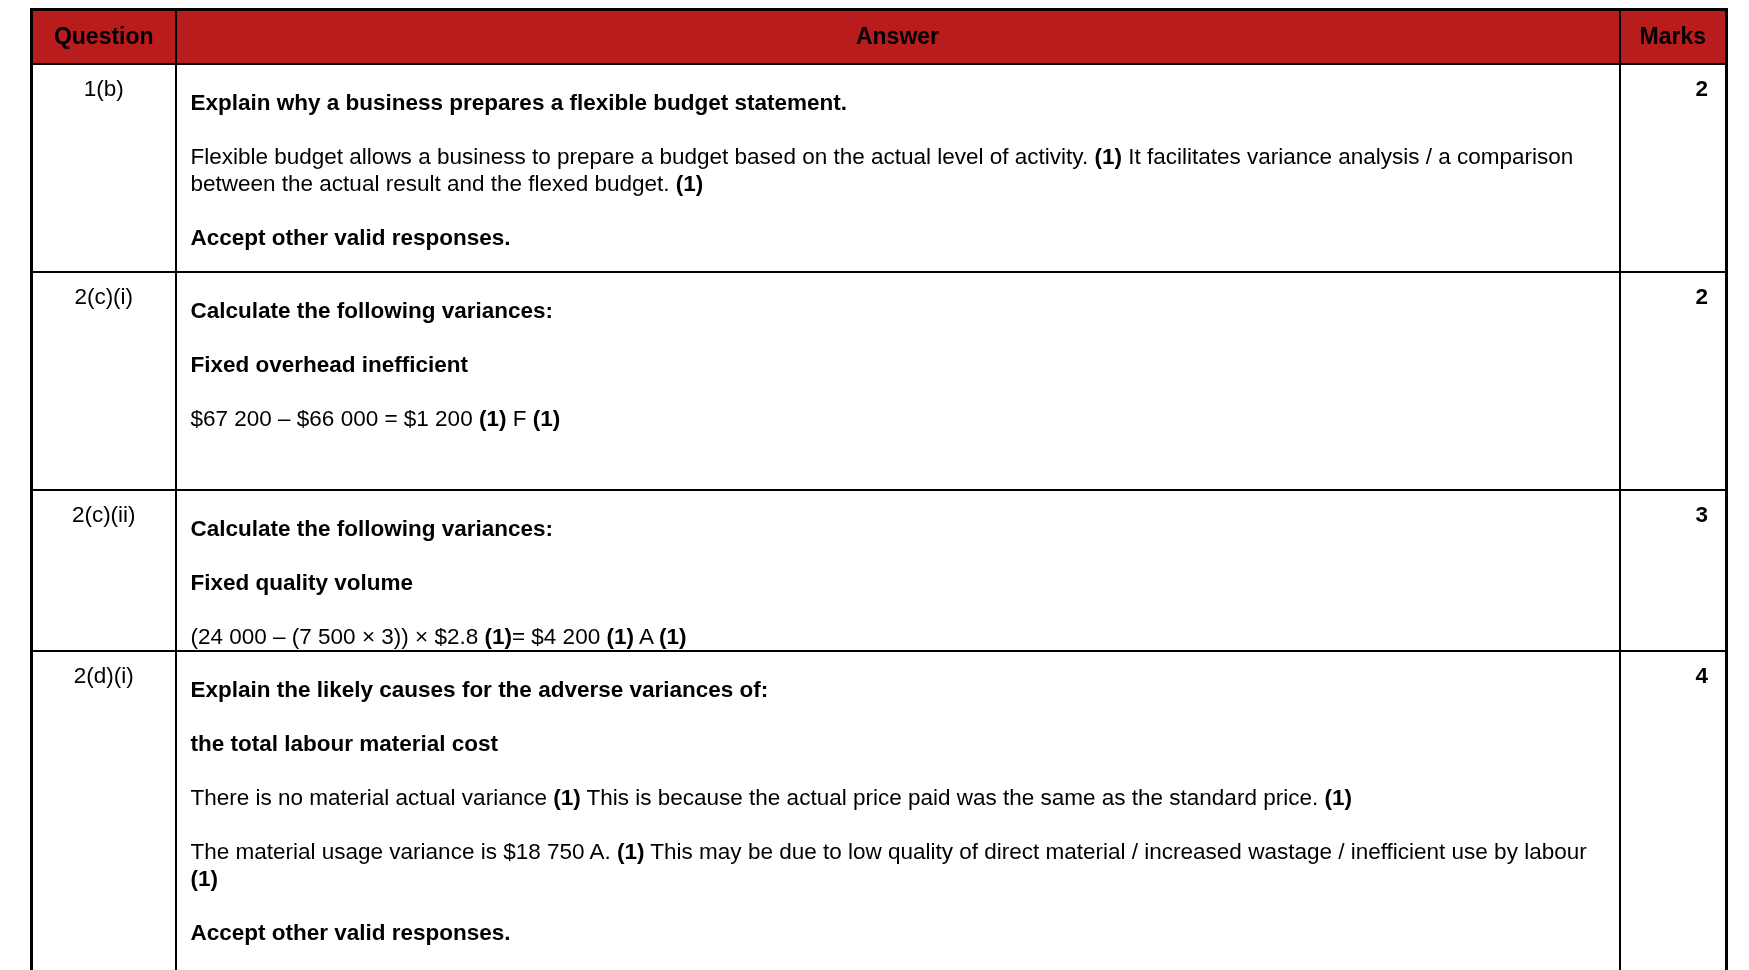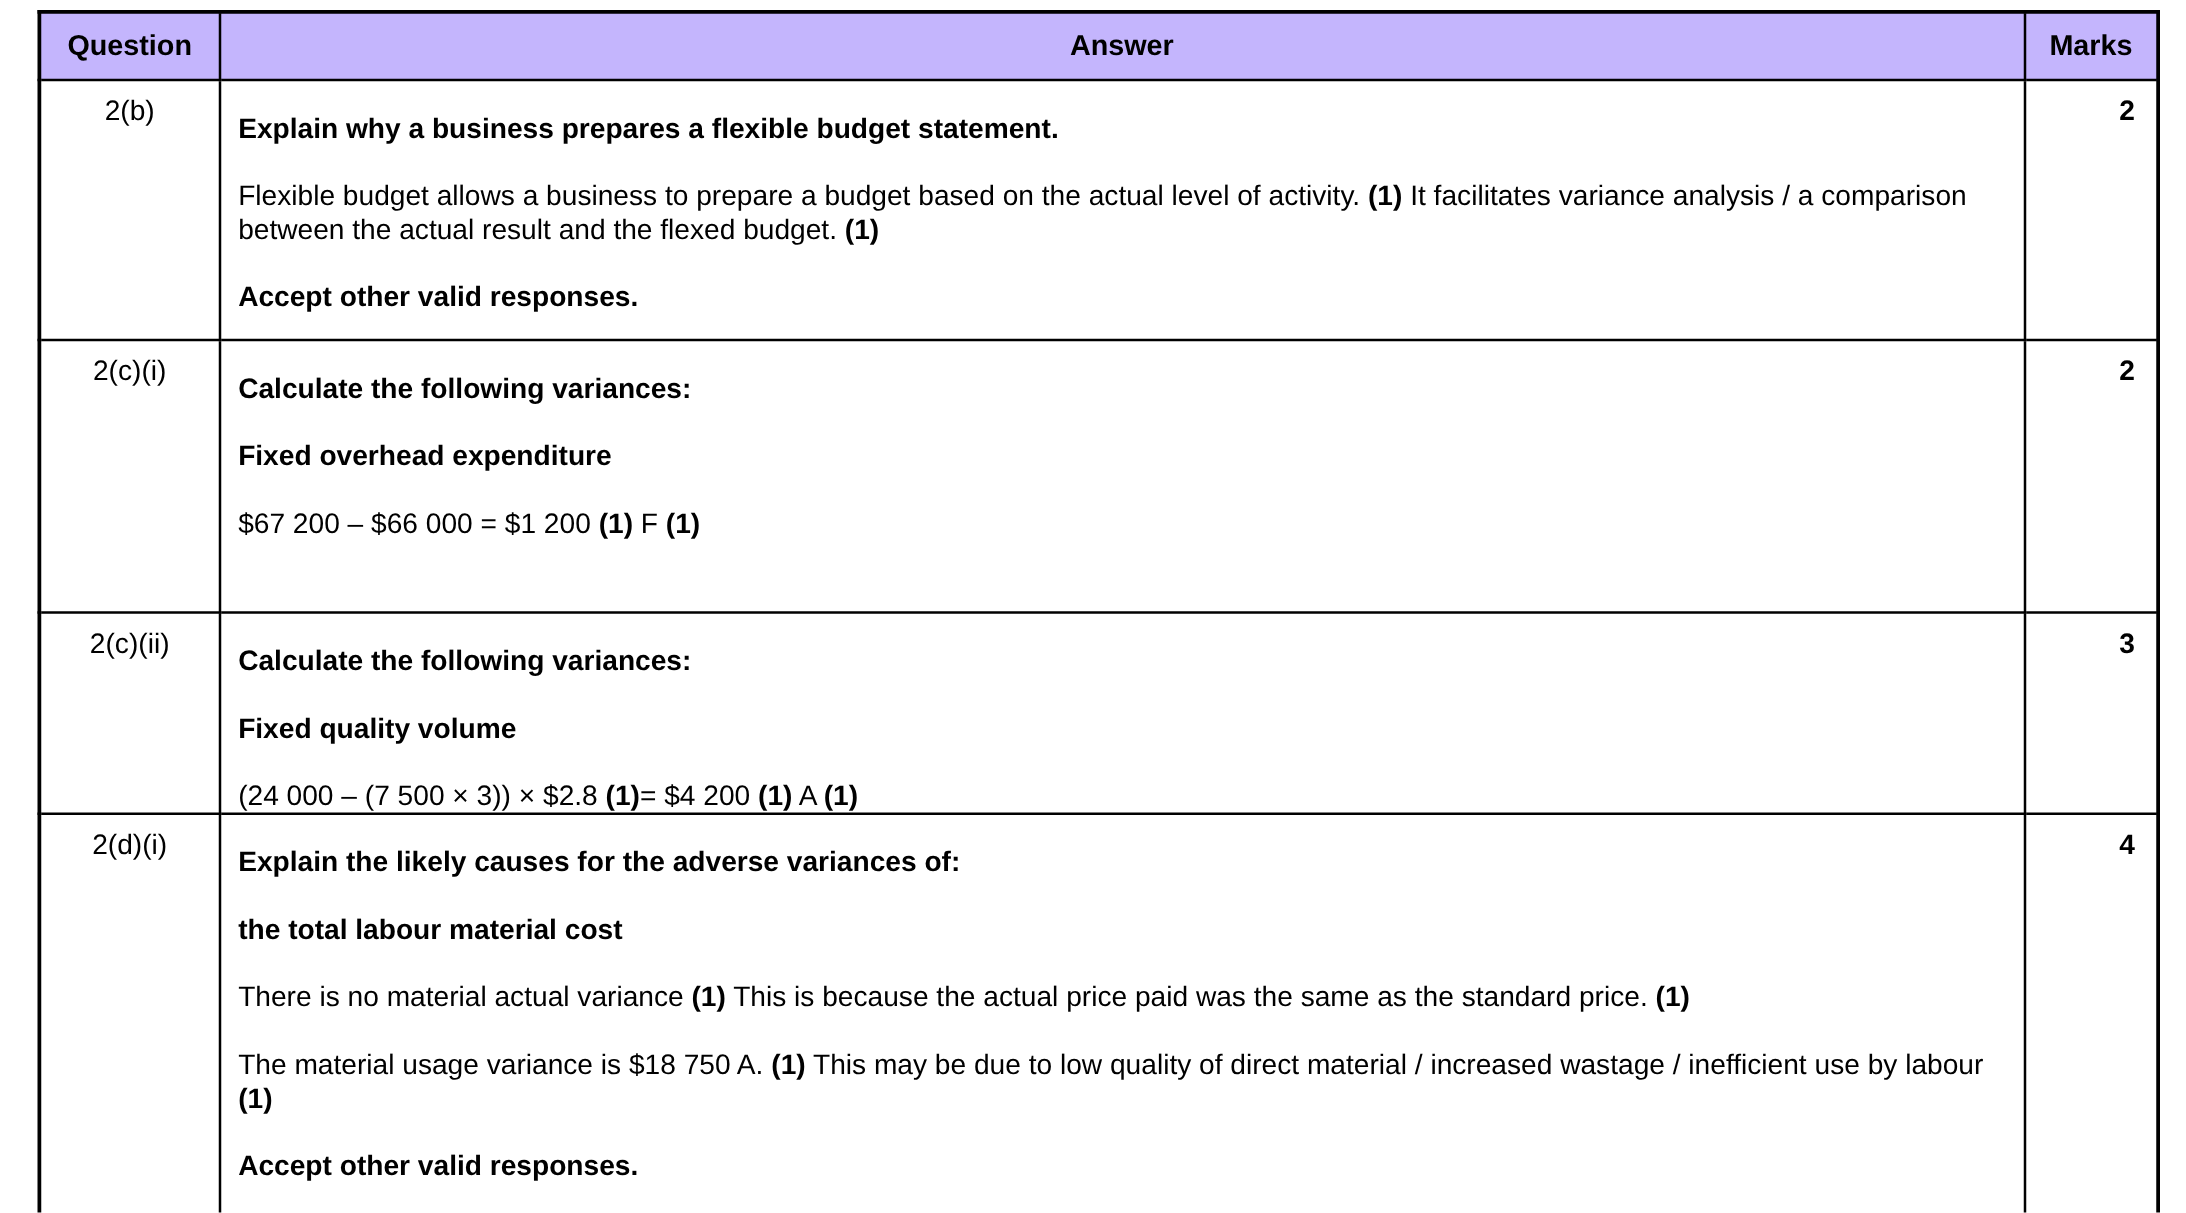--- a/index.html
+++ b/index.html
@@ -20,21 +20,21 @@
     border: 3px solid #000;
   }
   col.c-q { width: 144px; }
   col.c-a { width: 1444px; }
   col.c-m { width: 107px; }
   th, td {
     border: 2px solid #000;
     box-sizing: border-box;
   }
   th {
-    background: #c4b5fd;
+    background: #b91c1c;
     height: 54px;
     font-size: 23px;
     font-weight: bold;
     vertical-align: middle;
     padding: 0;
   }
   td {
     vertical-align: top;
     font-size: 22.5px;
     line-height: 27px;
@@ -72,33 +72,33 @@
   </colgroup>
   <thead>
     <tr>
       <th>Question</th>
       <th>Answer</th>
       <th>Marks</th>
     </tr>
   </thead>
   <tbody>
       <tr class="r1">
-        <td class="q">2(b)</td>
+        <td class="q">1(b)</td>
         <td class="a">
           <p><span class="b">Explain why a business prepares a flexible budget statement.</span></p>
           <p><span>Flexible budget allows a business to prepare a budget based on the actual level of activity. </span><span class="b">(1)</span><span> It facilitates variance analysis / a comparison between the actual result and the flexed budget. </span><span class="b">(1)</span></p>
           <p><span class="b">Accept other valid responses.</span></p>
         </td>
         <td class="m">2</td>
       </tr>
       <tr class="r2">
         <td class="q">2(c)(i)</td>
         <td class="a">
           <p><span class="b">Calculate the following variances:</span></p>
-          <p><span class="b">Fixed overhead expenditure</span></p>
+          <p><span class="b">Fixed overhead inefficient</span></p>
           <p><span>$67&nbsp;200 – $66&nbsp;000 = $1&nbsp;200 </span><span class="b">(1)</span><span> F </span><span class="b">(1)</span></p>
         </td>
         <td class="m">2</td>
       </tr>
       <tr class="r3">
         <td class="q">2(c)(ii)</td>
         <td class="a">
           <p><span class="b">Calculate the following variances:</span></p>
           <p><span class="b">Fixed quality volume</span></p>
           <p><span>(24&nbsp;000 – (7&nbsp;500 × 3)) × $2.8 </span><span class="b">(1)</span><span>= $4&nbsp;200 </span><span class="b">(1)</span><span> A </span><span class="b">(1)</span></p>

